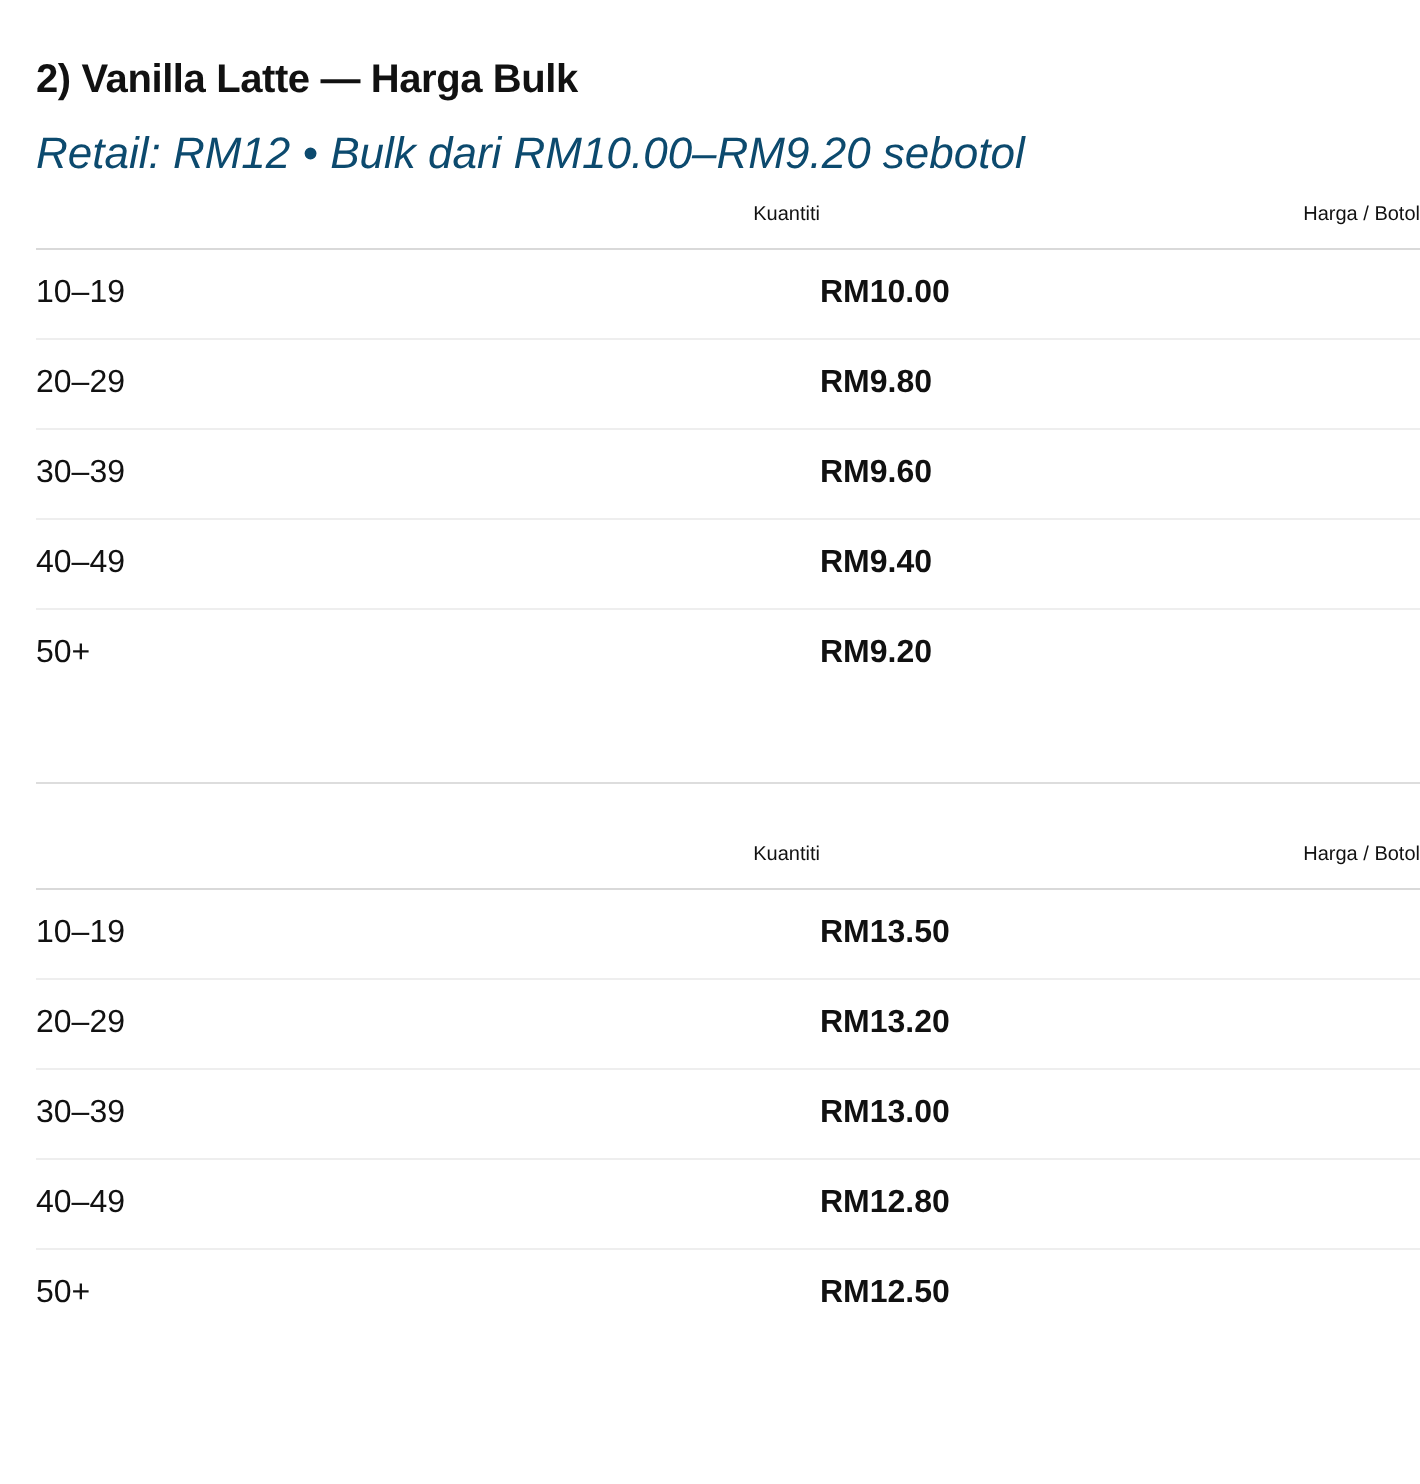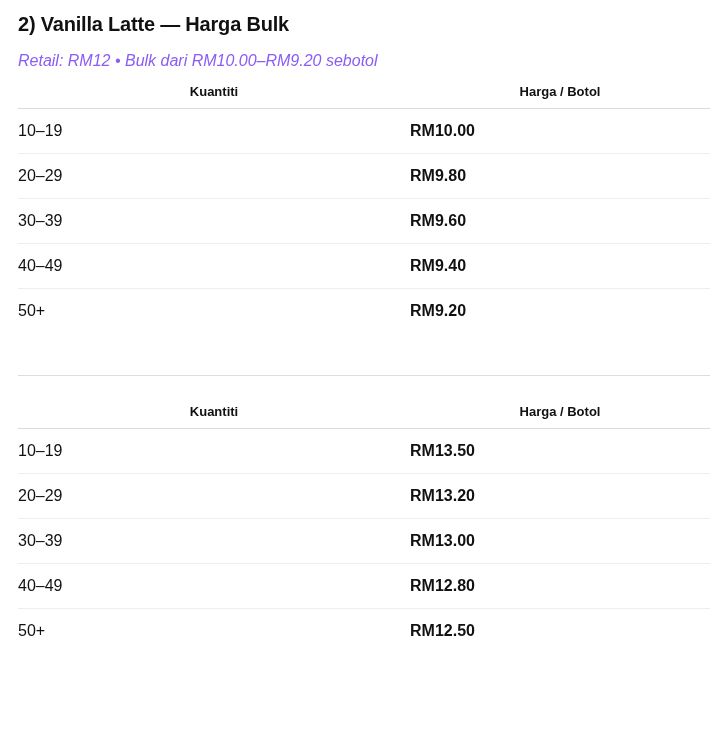--- a/index.html
+++ b/index.html
@@ -7,44 +7,44 @@
       width: 710px; height: 742px; overflow: hidden;
       font-family: "Liberation Sans", "DejaVu Sans", sans-serif;
       color: #111111;
     }
     .section { padding: 0 0 0 18px; }
     .title {
       font-size: 20px; font-weight: 700; margin: 0;
       height: 48px; line-height: 48px; letter-spacing: -0.2px;
     }
     .subtitle {
-      font-size: 16px; font-style: italic; color: #8b5cf6;
+      font-size: 22px; font-style: italic; color: #0c4a6e;
       height: 26px; line-height: 26px; margin: 0;
     }
     table { width: 692px; border-collapse: collapse; }
     th {
-      text-align: center; font-size: 13px; font-weight: 700;
+      text-align: right; font-size: 10px; font-weight: 400;
       height: 34px; padding: 0; border-bottom: 1px solid #d9d9d9;
       vertical-align: middle;
     }
     td {
       font-size: 16px; height: 44px; padding: 0;
       border-bottom: 1px solid #eeeeee; vertical-align: middle;
     }
     tr:last-child td { border-bottom: none; }
     td.price { font-weight: 700; }
     th.col1, td.col1 { width: 392px; }
     .divider {
       height: 1px; background: #dddddd; margin: 0 0 0 18px; width: 692px;
     }
   </style>
 </head>
 <body>
 
-<div class="section" style="padding-top:0;">
+<div class="section" style="padding-top:16px;">
   <h2 class="title">2) Vanilla Latte — Harga Bulk</h2>
   <p class="subtitle">Retail: RM12 • Bulk dari RM10.00–RM9.20 sebotol</p>
   <table>
     <thead>
       <tr>
         <th class="col1">Kuantiti</th>
         <th>Harga / Botol</th>
       </tr>
     </thead>
     <tbody>

